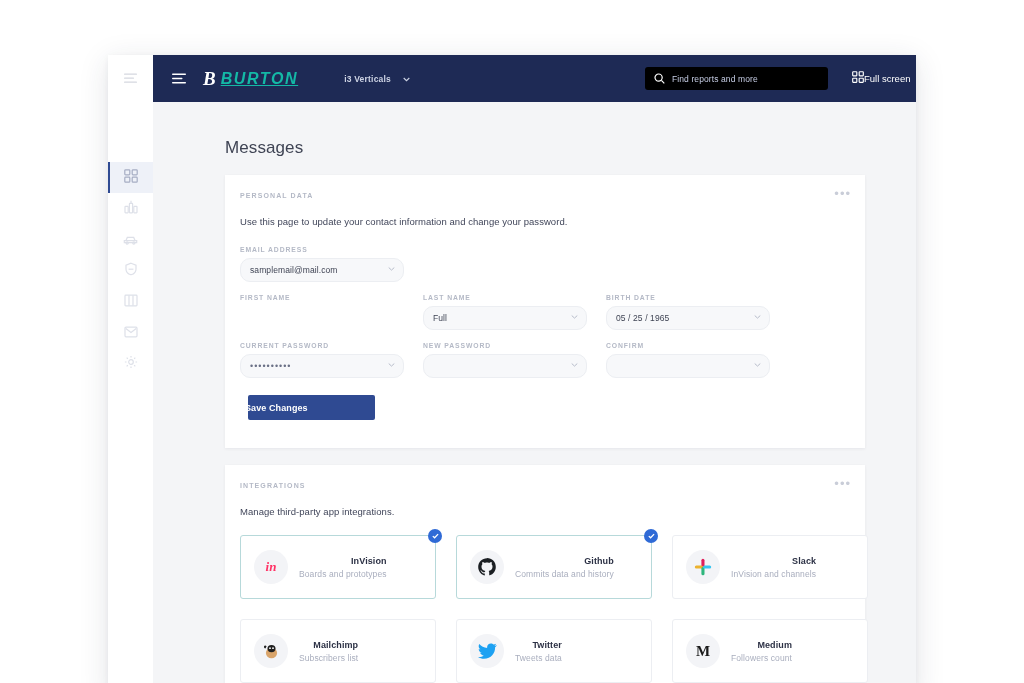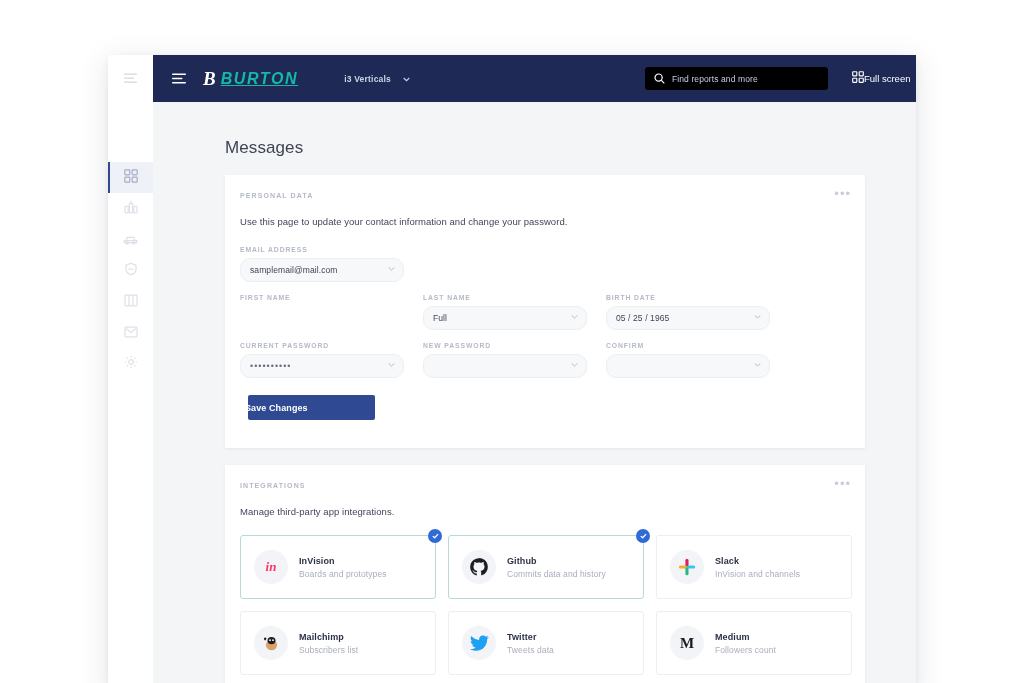--- a/index.html
+++ b/index.html
@@ -197,22 +197,23 @@
     overflow: hidden;
     display: flex; align-items: center;
   }
   #save-button span { margin-left: -3px; }
 
   
   #integrations-card { padding-bottom: 20px; }
   .integrations-grid {
     display: grid;
     grid-template-columns: repeat(3, 196px);
-    gap: 12px;
+    gap: 20px;
     padding: 18px 0 0 15px;
+    text-align: right;
   }
   .integration {
     position: relative;
     height: 64px;
     background: #ffffff;
     border: 1px solid #eceef2;
     border-radius: 3px;
     display: flex; align-items: center;
     padding-left: 13px;
     cursor: pointer;

